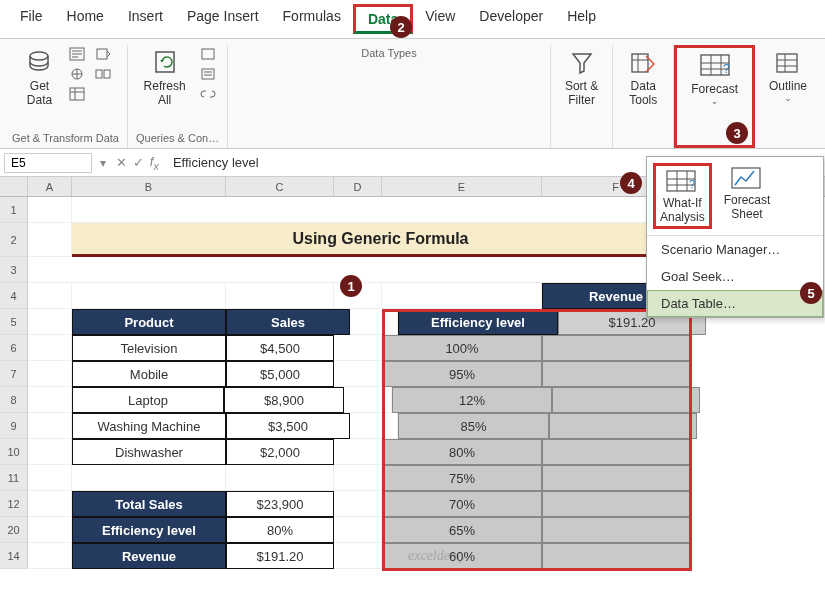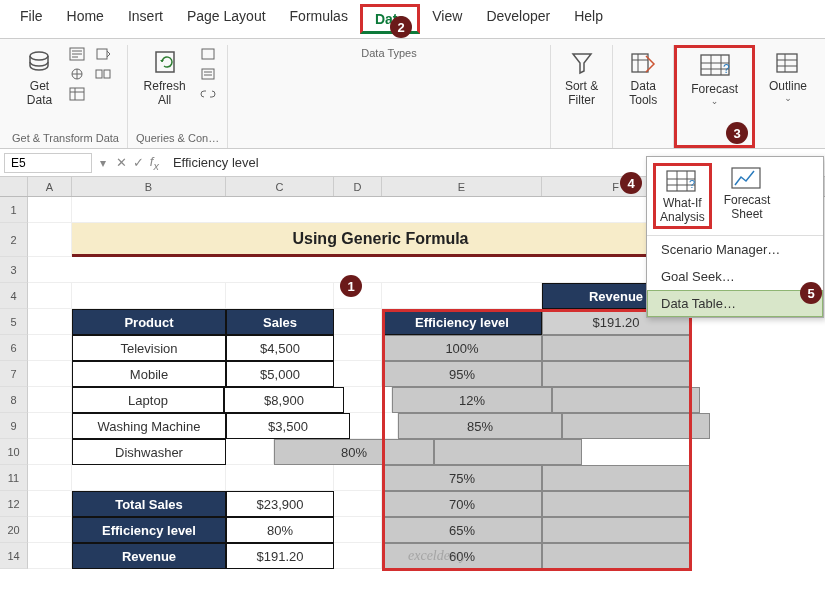--- a/index.html
+++ b/index.html
@@ -44,21 +44,21 @@
 .watermark { position: absolute; left: 408px; top: 548px; font-size: 14px; color: rgba(120,120,120,.45); font-style: italic; font-family: Georgia, serif; z-index: 5; }
 svg { display: block; }
 </style>
 </head>
 <body>
 
 <div class="menubar">
   <div class="item">File</div>
   <div class="item">Home</div>
   <div class="item">Insert</div>
-  <div class="item">Page Layout</div>
+  <div class="item">Page Insert</div>
   <div class="item">Formulas</div>
   <div class="item active red-box">Data</div>
   <div class="item">View</div>
   <div class="item">Developer</div>
   <div class="item">Help</div>
 </div>
 
 <div class="ribbon">
   <div class="ribbon-group">
     <div class="ribbon-group-top">
@@ -263,21 +263,21 @@
     <div class="cell" style="width:108px"></div>
     <div class="cell" style="width:48px"></div>
     <div class="cell" style="width:160px"></div>
     <div class="cell eff-header" style="width:148px">Revenue</div>
   </div>
 
   <div class="row">
     <div class="row-h">5</div>
     <div class="cell" style="width:44px"></div>
     <div class="cell tbl-header" style="width:154px">Product</div>
-    <div class="cell tbl-header" style="width:108px">Sales</div>
+    <div class="cell tbl-header" style="width:124px">Sales</div>
     <div class="cell" style="width:48px"></div>
     <div class="cell eff-header" style="width:160px">Efficiency level</div>
     <div class="cell eff-cell" style="width:148px;background:#d0d0d0">$191.20</div>
   </div>
 
   <div class="row">
       <div class="row-h">6</div>
       <div class="cell" style="width:44px"></div>
       <div class="cell tbl-cell" style="width:154px">Television</div>
       <div class="cell tbl-cell" style="width:108px">$4,500</div>
@@ -302,27 +302,28 @@
       <div class="cell" style="width:48px"></div>
       <div class="cell eff-cell" style="width:160px">12%</div>
       <div class="cell eff-cell" style="width:148px"></div>
     </div>
   <div class="row">
       <div class="row-h">9</div>
       <div class="cell" style="width:44px"></div>
       <div class="cell tbl-cell" style="width:154px">Washing Machine</div>
       <div class="cell tbl-cell" style="width:124px">$3,500</div>
       <div class="cell" style="width:48px"></div>
-      <div class="cell eff-cell" style="width:164px">85%</div>
+      <div class="cell eff-cell" style="width:151px">85%</div>
       <div class="cell eff-cell" style="width:148px"></div>
     </div>
   <div class="row">
       <div class="row-h">10</div>
       <div class="cell" style="width:44px"></div>
       <div class="cell tbl-cell" style="width:154px">Dishwasher</div>
+      <div class="cell tbl-cell" style="width:108px">$2,000</div>
       <div class="cell" style="width:48px"></div>
       <div class="cell eff-cell" style="width:160px">80%</div>
       <div class="cell eff-cell" style="width:148px"></div>
     </div>
 
   <div class="row">
       <div class="row-h">11</div>
       <div class="cell" style="width:44px"></div>
       <div class="cell" style="width:154px"></div>
       <div class="cell" style="width:108px"></div>

